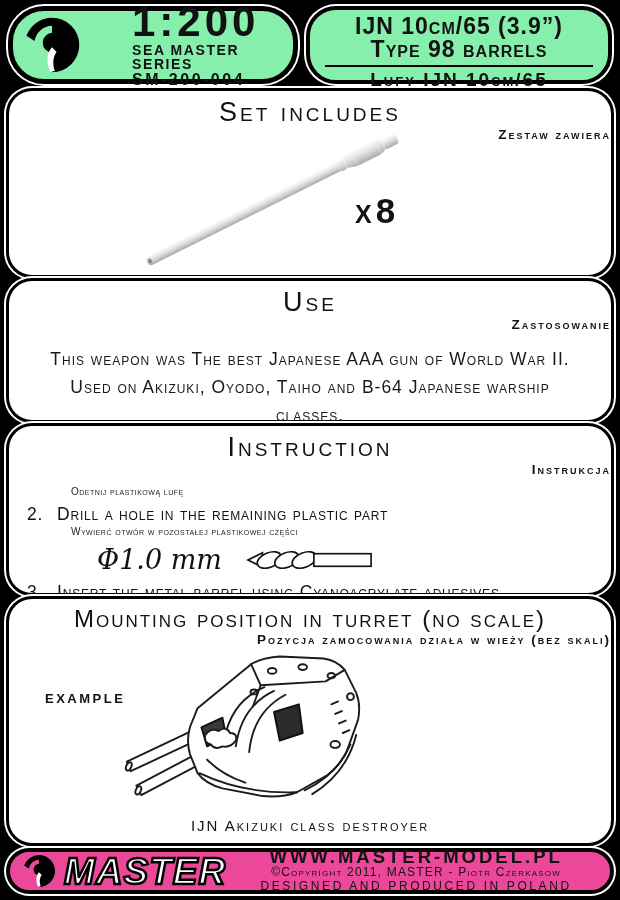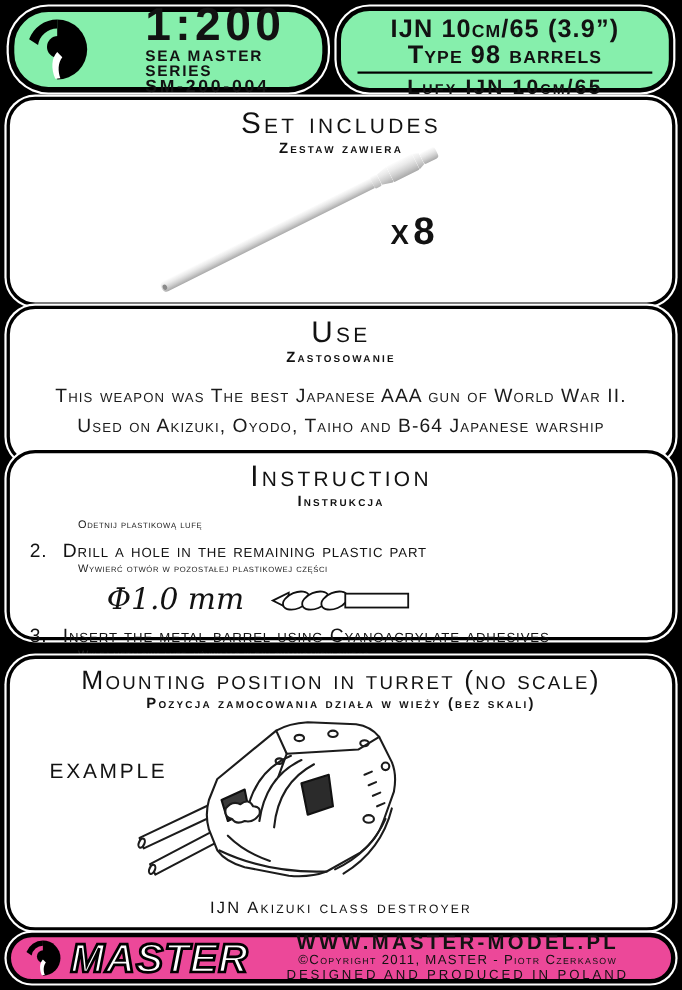--- a/index.html
+++ b/index.html
@@ -37,29 +37,29 @@
   .title-divider { width:90%; border:none; border-top:2px solid #000; margin:3px auto 2px; }
   .subtitle-line { font-size:19px; font-weight:700; letter-spacing:2px; }
 
   
   .panel {
     position:absolute; left:6px; width:608px; background:#fff;
     border:3px solid #000; border-radius:26px; box-shadow:0 0 0 2px #fff;
   }
   #panel-set        { top:88px;  height:190px; }
   #panel-use        { top:278px; height:145px; }
-  #panel-instruction{ top:409px; height:173px; }
+  #panel-instruction{ top:423px; height:173px; }
   #panel-mounting   { top:596px; height:250px; }
 
   .heading {
     text-align:center; font-weight:400; font-variant:small-caps;
     letter-spacing:3px; font-size:27px; line-height:1.05; margin-top:7px;
   }
   .subheading {
-    text-align:center; font-weight:700; font-variant:small-caps;
+    text-align:right; font-weight:700; font-variant:small-caps;
     letter-spacing:2px; font-size:13.5px; margin-top:1px;
   }
 
   
   .qty {
     position:absolute; left:346px; top:100px;
     font-size:35px; font-weight:700; letter-spacing:4px;
   }
   .barrel {
     position:absolute; left:138px; top:165px; width:280px; height:12px;
@@ -87,22 +87,22 @@
   .steps { margin-top:9px; }
   .step { padding-left:18px; margin-top:7px; }
   .step-en { font-size:17.5px; font-variant:small-caps; letter-spacing:0.8px; font-weight:400; }
   .step-num { display:inline-block; width:30px; }
   .step-pl { font-size:10px; font-variant:small-caps; letter-spacing:0.5px; margin-left:44px; margin-top:1px; color:#222; }
   .drill-row { display:flex; align-items:center; gap:24px; margin:7px 0 2px 88px; }
   .phi-label { font-family:"DejaVu Serif", serif; font-style:italic; font-size:27px; letter-spacing:0px; }
 
   
   #panel-mounting .heading { font-size:24px; letter-spacing:2px; }
-  .example-label { position:absolute; left:36px; top:92px; font-size:19px;
-                   font-weight:400; letter-spacing:2.5px; }
+  .example-label { position:absolute; left:36px; top:92px; font-size:13px;
+                   font-weight:700; letter-spacing:2.5px; }
   .turret-art { position:absolute; left:100px; top:48px; width:288px; height:172px; }
   .mount-caption { position:absolute; top:218px; width:100%; text-align:center;
                    font-variant:small-caps; font-size:15px; letter-spacing:2px; font-weight:400; }
 
   
   #footer-badge {
     position:absolute; left:6px; top:848px; width:608px; height:46px;
     background:#ec4899; border:4px solid #000; border-radius:23px;
     box-shadow:0 0 0 2px #fff;
     display:flex; align-items:center; padding:0 12px; gap:8px;

